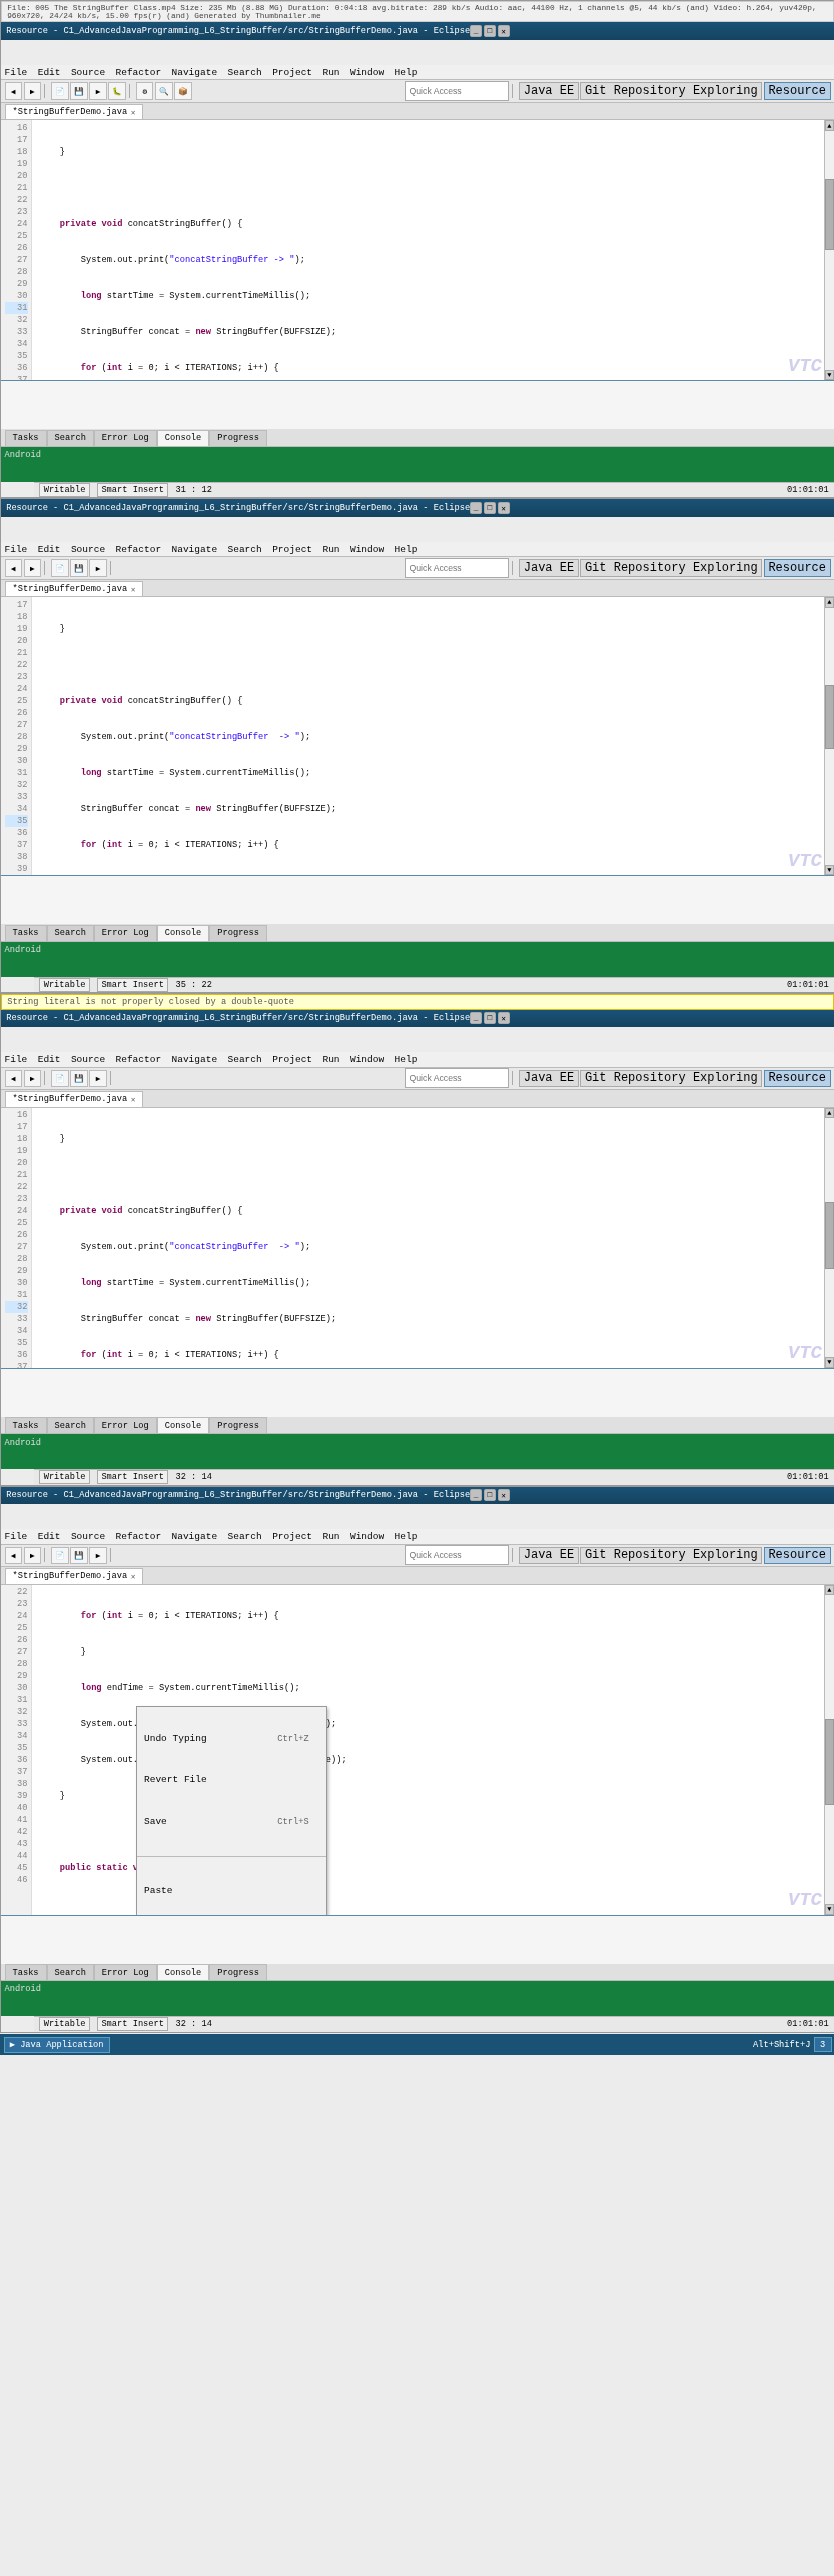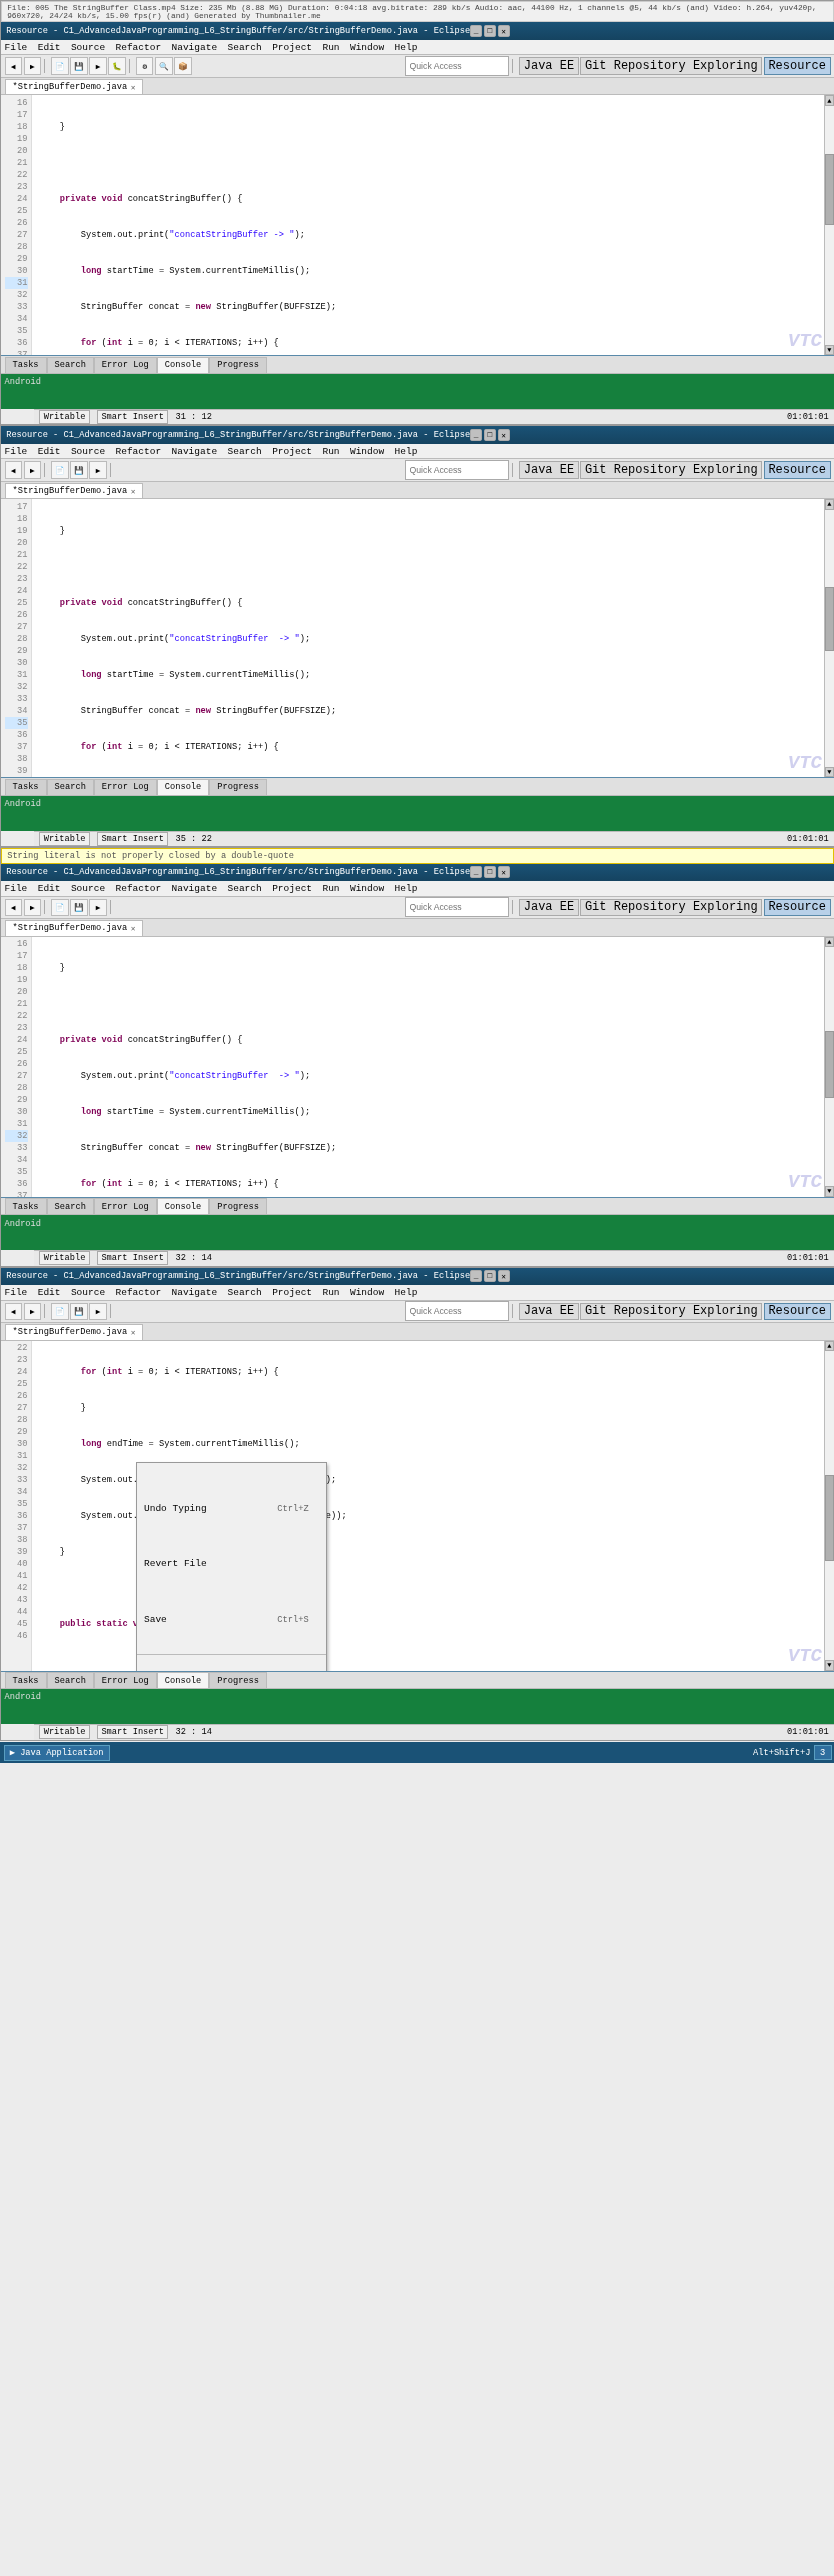--- a/index.html
+++ b/index.html
@@ -42,20 +42,21 @@
 
     .menu-bar {
       background: #f0f0f0;
       border-bottom: 0.9px solid #bbb;
       padding: 1.7px 3.5px;
       font-size: 9.5px;
       display: flex;
       gap: 10.4px;
       height: 15.6px;
       align-items: center;
+      margin-top: 25px;
     }
     .menu-item { cursor: pointer; color: #000; }
 
     .toolbar {
       background: #e8e8e8;
       border-bottom: 0.9px solid #bbb;
       padding: 1.7px 3.5px;
       height: 22.6px;
       display: flex;
       align-items: center;
@@ -181,20 +182,21 @@
       border-top: 1.7px solid #5a8aaa;
       background: #f5f5f5;
     }
     .panel-tabs {
       background: #e0e0e0;
       display: flex;
       border-bottom: 0.9px solid #bbb;
       height: 17.4px;
       align-items: flex-end;
       padding-left: 3.5px;
+      margin-top: 48px;
     }
     .panel-tab {
       background: #d0d0d0;
       border: 0.9px solid #bbb;
       border-bottom: none;
       padding: 1.7px 7px;
       font-size: 8.7px;
       cursor: pointer;
       height: 15.6px;
       display: flex; align-items: center;
@@ -261,21 +263,20 @@
       position: relative;
       z-index: 100;
     }
     .ctx-item {
       padding: 2.6px 17.4px 2.6px 7px;
       display: flex;
       justify-content: space-between;
       align-items: center;
       cursor: pointer;
       gap: 26px;
-      margin-top: 14px;
     }
     .ctx-shortcut { color: #666; font-size: 8.7px; white-space: nowrap; }
     .ctx-separator { height: 0.9px; background: #bbb; margin: 1.7px 0; }
 
     
     .vtc-watermark {
       position: absolute;
       bottom: 3.5px;
       right: 12px;
       color: rgba(100,100,200,0.3);

